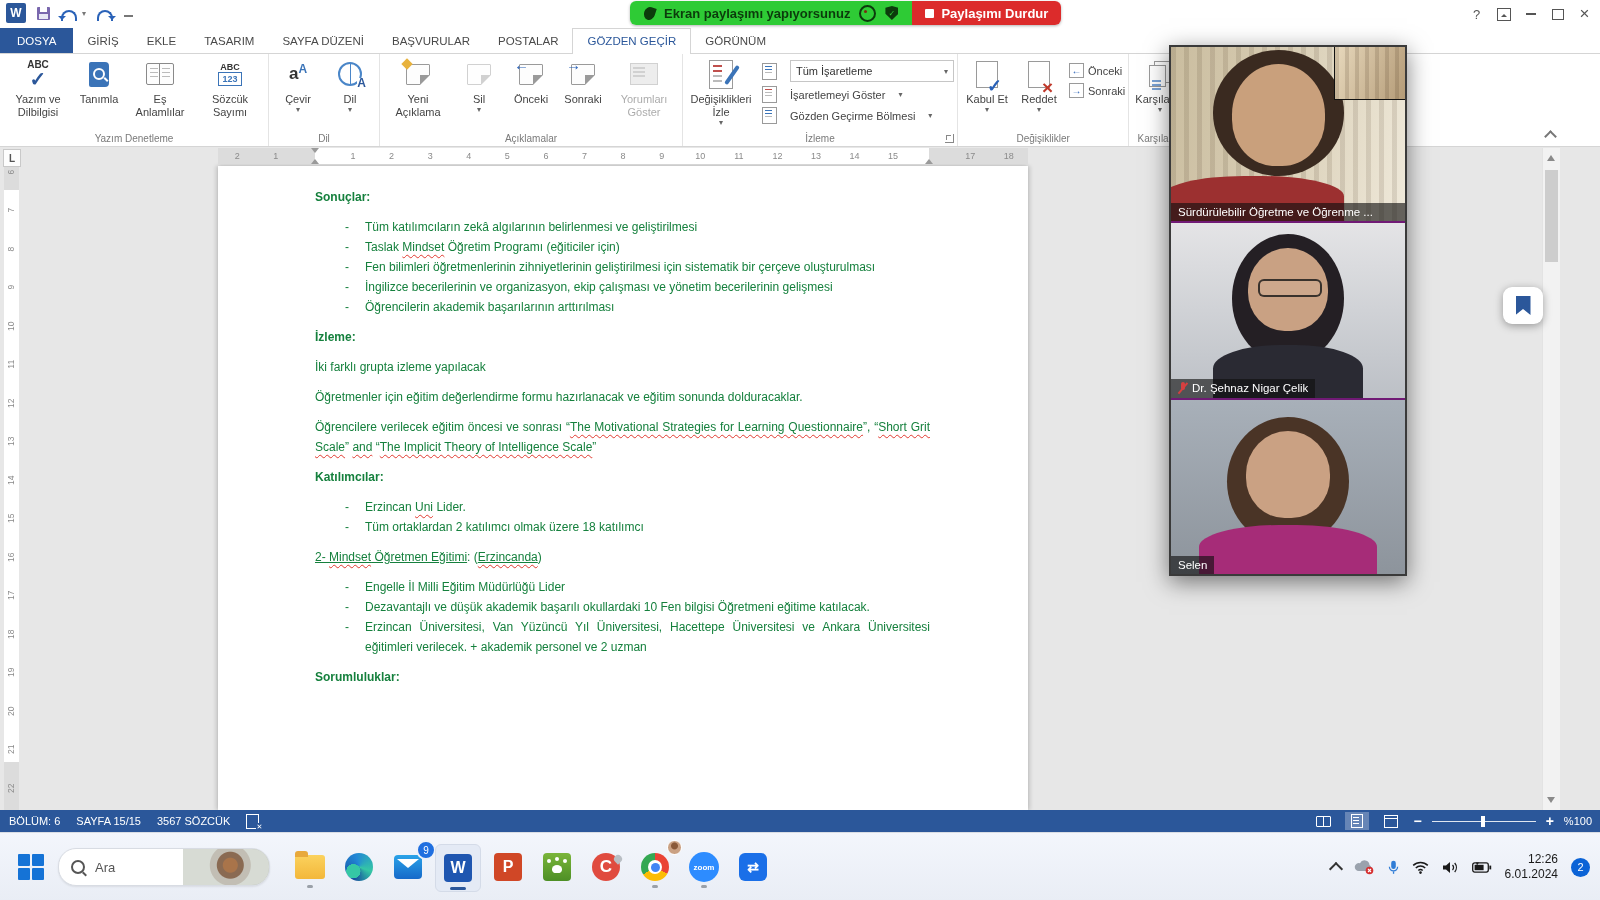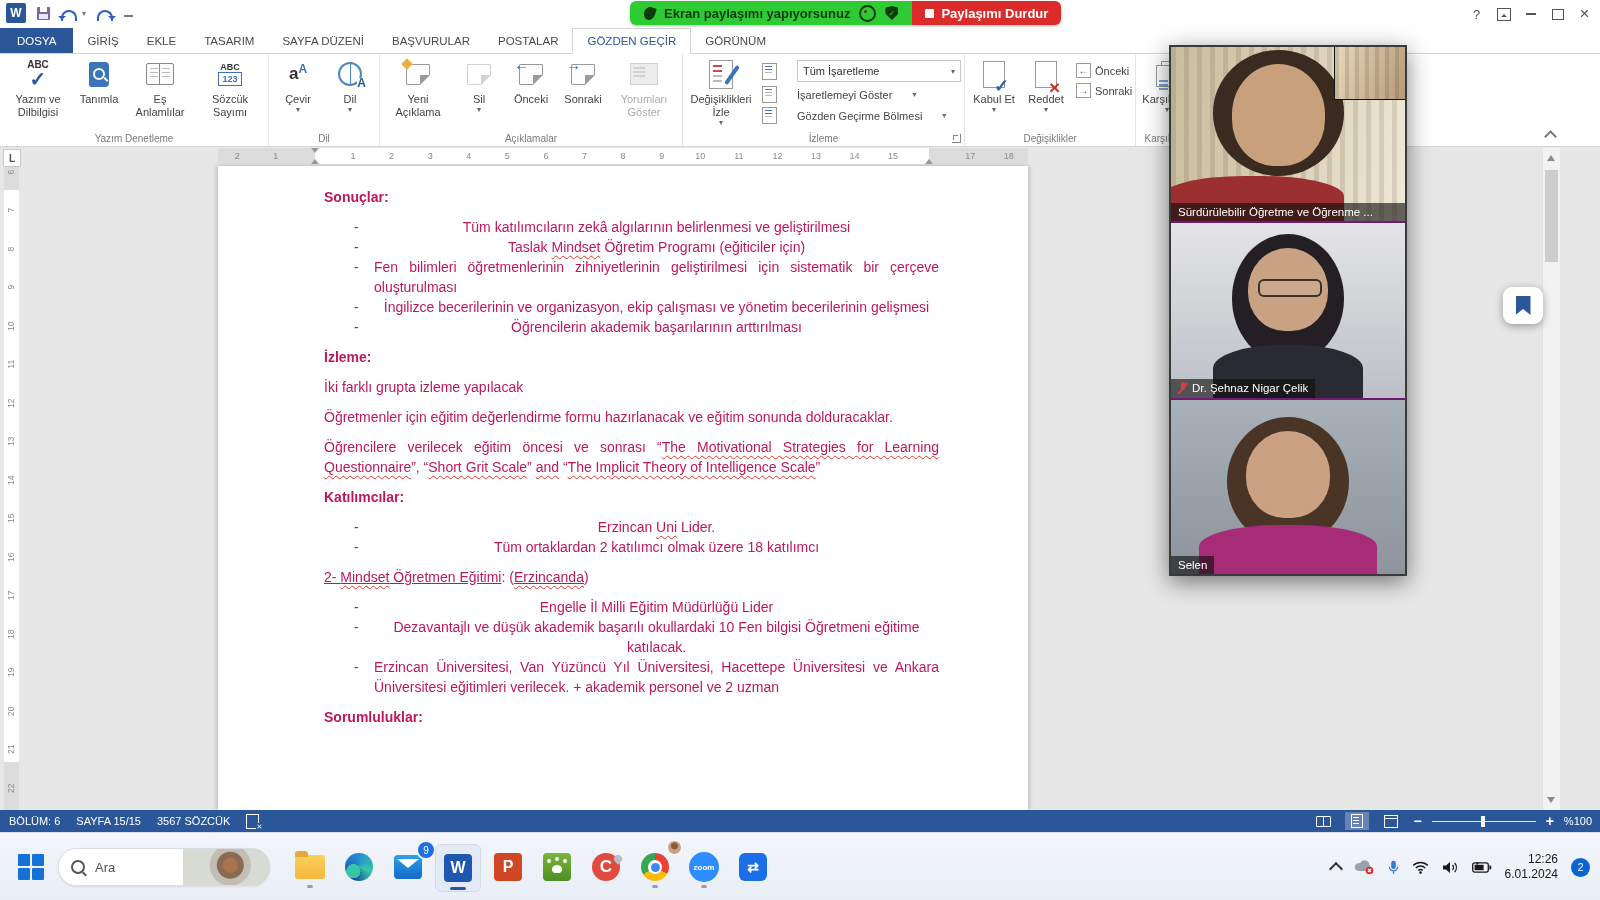--- a/index.html
+++ b/index.html
@@ -94,21 +94,21 @@
   .ic-cmp .lns{position:absolute;left:3px;bottom:5px;width:9px;height:2px;background:#7aa3d6;box-shadow:0 4px 0 #7aa3d6,0 8px 0 #7aa3d6;z-index:2;}
   .ic-person{width:24px;height:26px;position:relative;}
   .ic-person::before{content:"";position:absolute;left:4px;top:0;width:11px;height:11px;border-radius:50%;background:#9a9a9a;}
   .ic-person::after{content:"";position:absolute;left:0;top:12px;width:19px;height:11px;border-radius:9px 9px 0 0;background:#9a9a9a;}
   .ic-person .no{position:absolute;right:-2px;bottom:0;width:12px;height:12px;border:2.5px solid #8a8a8a;border-radius:50%;background:rgba(255,255,255,.2);}
   .ic-person .no::before{content:"";position:absolute;left:-1px;top:4px;width:13px;height:2.5px;background:#8a8a8a;transform:rotate(-45deg);}
   .ic-lockdoc{width:19px;height:25px;background:#fff;border:1px solid #9a9a9a;position:relative;}
   .ic-lockdoc::before{content:"";position:absolute;right:-4px;bottom:2px;width:11px;height:9px;background:#e8a13c;border-radius:2px;}
   .ic-lockdoc::after{content:"";position:absolute;right:-1px;bottom:10px;width:5px;height:5px;border:2px solid #e8a13c;border-bottom:none;border-radius:4px 4px 0 0;}
   .trkcol{display:flex;flex-direction:column;gap:4px;margin-left:6px;padding-top:5px;}
-  .trow{display:flex;align-items:center;gap:20px;font-size:11px;color:#444;white-space:nowrap;}
+  .trow{display:flex;align-items:center;gap:13px;font-size:11px;color:#444;white-space:nowrap;}
   .combo{width:152px;height:20px;border:1px solid #c6c6c6;display:flex;align-items:center;justify-content:space-between;padding:0 5px;font-size:11px;color:#333;background:#fff;}
   .combo .cv{overflow:hidden;white-space:nowrap;}
   .combo::after{content:"▾";font-size:8px;color:#666;}
   .trow .drop2{font-size:8px;color:#666;}
   .launcher{position:absolute;right:3px;bottom:3px;width:8px;height:8px;border-right:1px solid #888;border-bottom:1px solid #888;}
   .launcher::before{content:"";position:absolute;left:1px;top:1px;width:4px;height:4px;border-left:1px solid #888;border-top:1px solid #888;}
   .smallnav{display:flex;flex-direction:column;gap:5px;padding-top:8px;margin-left:4px;}
   .snav{display:flex;align-items:center;gap:4px;font-size:11px;color:#444;white-space:nowrap;}
   .snav .bx{width:13px;height:13px;border:1px solid #9a9a9a;background:#fff;color:#2a62b8;font-size:10px;font-weight:bold;display:flex;align-items:center;justify-content:center;line-height:0;}
   .collapse-rib{position:absolute;left:1541px;top:127px;width:18px;height:16px;display:flex;align-items:center;justify-content:center;z-index:6;}
@@ -123,23 +123,23 @@
   .ind.l-top{left:93px;top:0;border-top:5px solid #9a9a9a;}
   .ind.l-bot{left:93px;bottom:0;border-bottom:5px solid #9a9a9a;}
   .ind.r-bot{left:707px;bottom:0;border-bottom:5px solid #9a9a9a;}
   .vruler{position:absolute;left:4px;top:166px;width:15px;height:644px;background:#dcdcdc;z-index:3;overflow:hidden;}
   .vruler .white{position:absolute;top:24px;height:572px;left:0;right:0;background:#fff;}
   .vnums{position:absolute;left:0;right:0;top:-13px;height:654px;display:flex;flex-direction:column;}
   .vnums .cell{flex:1;display:flex;align-items:center;justify-content:center;font-size:8.5px;color:#8a8a8a;transform:rotate(-90deg);}
   
   .docarea{position:absolute;left:0;top:166px;width:1600px;height:644px;background:#e7e7e7;}
   .page{position:absolute;left:218px;top:0;width:810px;height:644px;background:#fff;box-shadow:2px 0 4px rgba(0,0,0,.15),-2px 0 4px rgba(0,0,0,.15);overflow:hidden;}
-  .content{position:absolute;left:106px;width:615px;top:21px;font-size:14px;line-height:20px;color:#be185d;}
+  .content{position:absolute;left:97px;width:615px;top:21px;font-size:12px;line-height:20px;color:#15803d;}
   .ln{margin:0 0 10px;}
-  .ln.b{position:relative;padding-left:50px;margin:0;text-align:center;}
+  .ln.b{position:relative;padding-left:50px;margin:0;}
   .ln.b::before{content:"-";position:absolute;left:30px;}
   .ln.b.gap{margin-bottom:10px;}
   .ln.h{font-weight:bold;}
   .ln.j{text-align:justify;}
   .sq{text-decoration:underline wavy #e03a2f 1px;text-underline-offset:3px;margin-top:46px;}
   .u{text-decoration:underline;}
   
   .vscroll{position:absolute;left:1542px;top:148px;width:17px;height:662px;background:#f2f2f2;border-left:1px solid #e3e3e3;z-index:4;}
   .vscroll .up{position:absolute;top:3px;left:4px;width:0;height:0;border:4.5px solid transparent;border-bottom:6px solid #8a8a8a;}
   .vscroll .down{position:absolute;bottom:3px;left:4px;width:0;height:0;border:4.5px solid transparent;border-top:6px solid #8a8a8a;}

